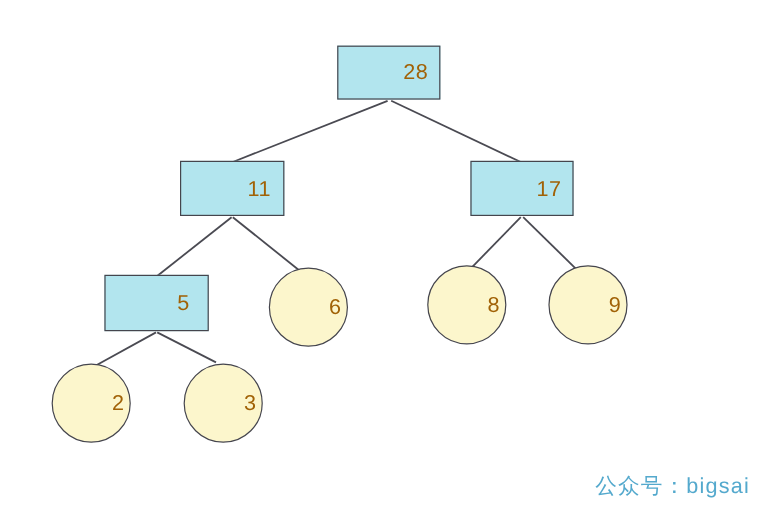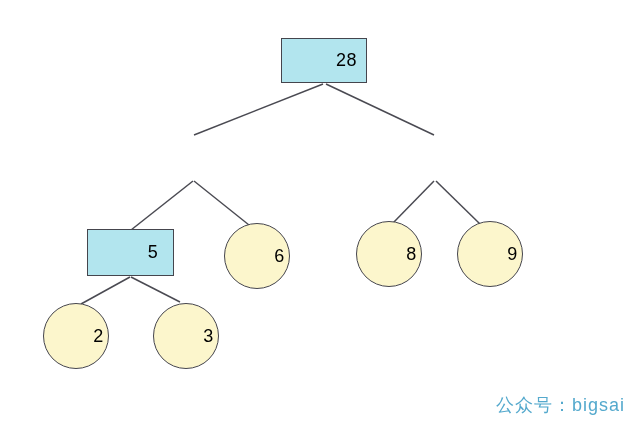--- a/index.html
+++ b/index.html
@@ -25,21 +25,21 @@
   .edges line {
     stroke: #4a4a52;
     stroke-width: 1.5;
   }
   .node {
     position: absolute;
     display: flex;
     align-items: center;
     justify-content: center;
     font-size: 18px;
-    color: #000000;
+    color: #a16207;
     letter-spacing: 0.5px;
     box-sizing: border-box;
     padding-left: 45px;
   }
   .node.rect {
     background: #b2e5ee;
     border: 1.6px solid #45454d;
   }
   .node.circle {
     width: 66px;
@@ -68,21 +68,23 @@
     <line x1="193" y1="181" x2="131" y2="230"></line>
     <line x1="194" y1="181" x2="249" y2="225"></line>
     <line x1="434" y1="181" x2="393" y2="223"></line>
     <line x1="436" y1="181" x2="480" y2="224"></line>
     <line x1="130" y1="277" x2="81" y2="304"></line>
     <line x1="131" y1="277" x2="180" y2="302"></line>
   </svg>
 
   <div class="node rect" style="left:281px; top:38px;  width:86px; height:45px;">28</div>
 
+  <div class="node rect" style="left:150px; top:134px; width:87px; height:46px;">11</div>
 
+  <div class="node rect" style="left:392px; top:134px; width:86px; height:46px;">17</div>
 
   <div class="node rect" style="left:87px;  top:229px; width:87px; height:47px;">5</div>
 
   <div class="node circle" style="left:224px; top:223px;">6</div>
 
   <div class="node circle" style="left:356px; top:221px;">8</div>
 
   <div class="node circle" style="left:457px; top:221px;">9</div>
 
   <div class="node circle" style="left:43px;  top:303px;">2</div>

